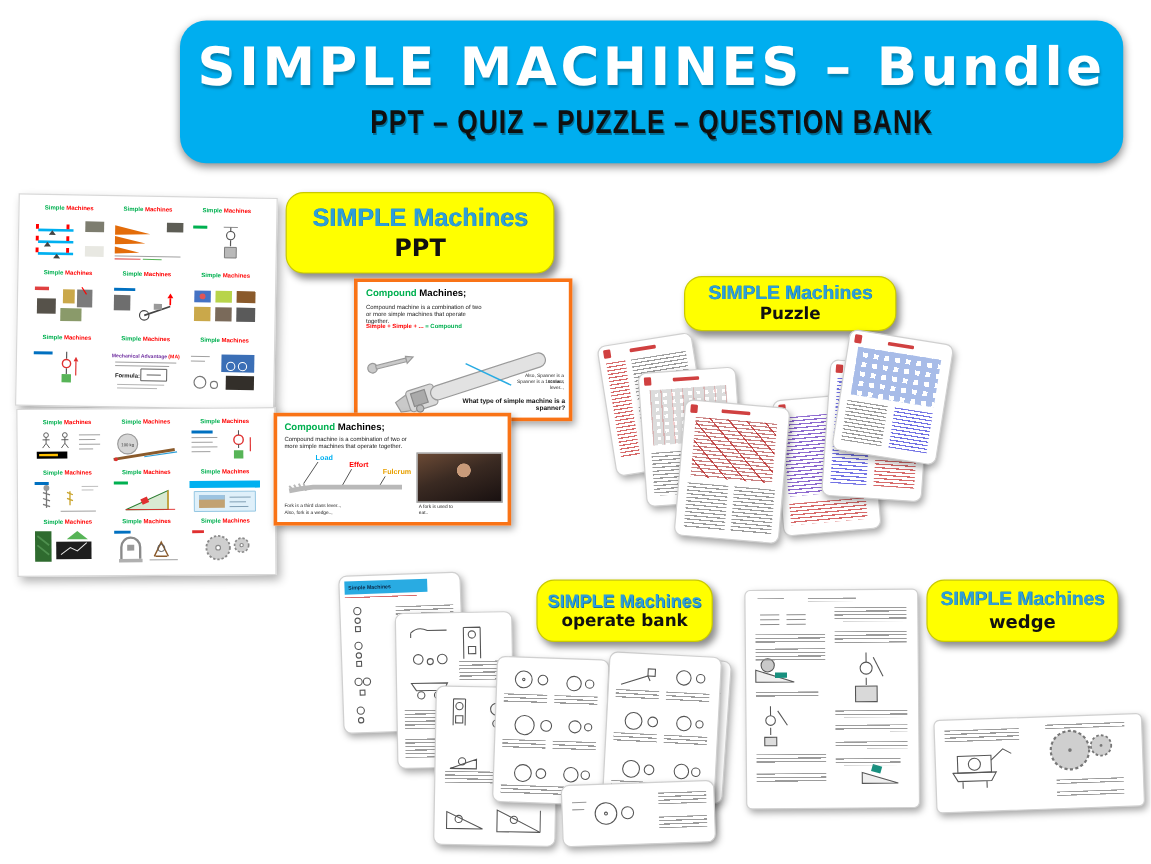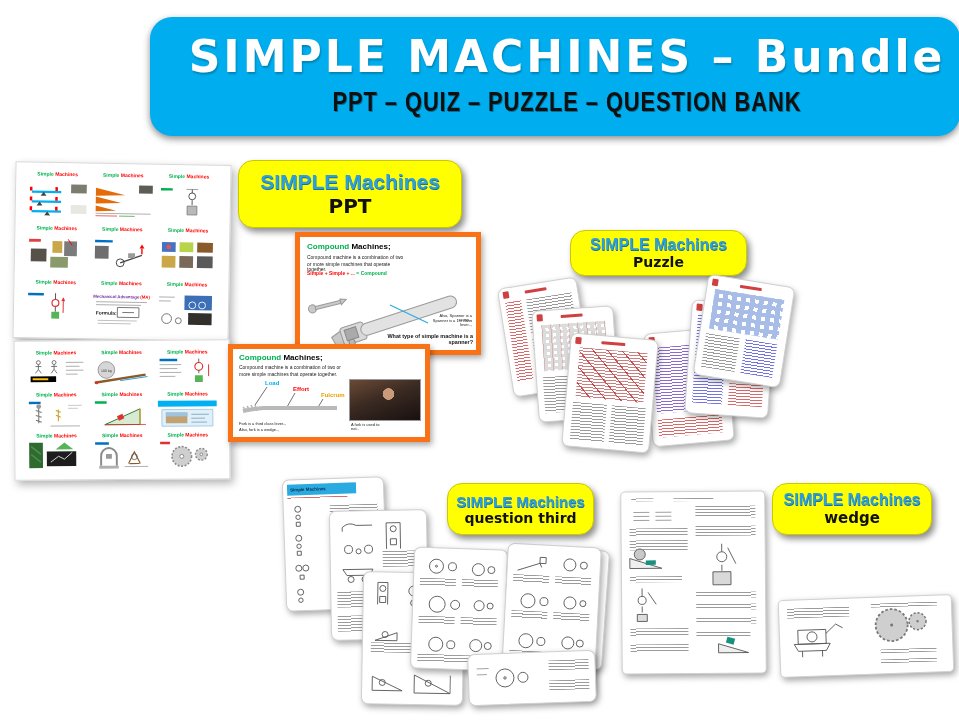--- a/index.html
+++ b/index.html
@@ -2,21 +2,21 @@
 <html><head>
 <meta charset="utf-8">
 <style>
   html,body{margin:0;padding:0;background:#fff;}
   .stage{position:relative;width:959px;height:720px;background:#fff;overflow:hidden;
          font-family:"Liberation Sans",sans-serif;}
   .abs{position:absolute;}
 
   
   .banner{left:150px;top:17px;width:786px;height:119px;background:#00AEEF;border-radius:22px;
-          box-shadow:0 3px 7px rgba(0,0,0,.45);text-align:center;padding-left:24px;}
+          box-shadow:0 3px 7px rgba(0,0,0,.45);text-align:center;}
   .banner-title{margin-top:14px;color:#fff;font-size:44px;font-weight:600;letter-spacing:3px;
                 font-family:"DejaVu Sans",sans-serif;text-shadow:1px 2px 2px rgba(0,0,0,.25);}
   .banner-sub{margin-top:4px;color:#101010;font-size:23px;font-weight:800;letter-spacing:1px;
               transform:scale(.95,1.2);transform-origin:center top;
               text-shadow:1px 1px 0 rgba(0,0,0,.35);}
 
   
   .badge{position:absolute;background:#FFFF00;border:1px solid #c9c900;border-radius:15px;
          box-shadow:3px 4px 6px rgba(0,0,0,.45);display:flex;flex-direction:column;
          align-items:center;justify-content:center;text-align:center;}
@@ -26,21 +26,21 @@
   
   .sheet{position:absolute;background:#fff;border:1px solid #d8d8d8;
          box-shadow:3px 4px 8px rgba(0,0,0,.3);}
   .grid9{display:grid;grid-template-columns:1fr 1fr 1fr;gap:3px;box-sizing:border-box;
          padding:8px 10px;width:100%;height:100%;}
   .mini{position:relative;overflow:hidden;}
   .mini-t{font-size:5px;line-height:7px;font-weight:700;text-align:center;white-space:nowrap;}
   .mini-t .g{color:#00B050;} .mini-t .r{color:#FF0000;}
   .mini svg{display:block;width:100%;height:calc(100% - 7px);}
 
-  .card{position:absolute;background:#fff;border:5px solid #f97316;
+  .card{position:absolute;background:#fff;border:3px solid #f97316;
         box-shadow:2px 3px 6px rgba(0,0,0,.35);overflow:hidden;}
   .pg{position:absolute;background:#fff;border:1px solid #d0d0d0;border-radius:7px;
       box-shadow:2px 3px 6px rgba(0,0,0,.35);overflow:hidden;}
 
   
   .tl{position:absolute;opacity:.85;}
   .tl-k{background:repeating-linear-gradient(#8a8a8a 0 1px,transparent 1px 3px);}
   .tl-b{background:repeating-linear-gradient(#5a5ae0 0 1px,transparent 1px 3px);}
   .tl-p{background:repeating-linear-gradient(#7a50c8 0 1px,transparent 1px 3px);}
   .tl-r{background:repeating-linear-gradient(#d05050 0 1px,transparent 1px 3px);}
@@ -400,21 +400,21 @@
   <div class="pg" style="left:700px;top:280px;width:86px;height:100px;transform:rotate(9deg);z-index:3;">
     <div class="plogo" style="left:4px;top:3px;"></div>
     <div class="ptitle" style="left:32px;top:5px;width:22px;"></div>
     <div class="cwb" style="left:8px;top:13px;width:70px;height:40px;"></div>
     <div class="tl tl-k" style="left:6px;top:58px;width:34px;height:34px;"></div>
     <div class="tl tl-b" style="left:46px;top:58px;width:32px;height:34px;"></div>
   </div>
 
   <div class="badge" style="left:447px;top:483px;width:145px;height:50px;z-index:6;">
     <div class="b1" style="font-size:15px;">SIMPLE Machines</div>
-    <div class="b2" style="font-size:14px;">question third</div>
+    <div class="b2" style="font-size:14px;">operate bank</div>
   </div>
 
   <div class="pg" style="left:284px;top:478px;width:100px;height:130px;transform:rotate(-2deg);z-index:1;">
     <div class="qhead" style="left:4px;top:4px;width:66px;height:11px;">
       <span>Simple Machines</span>
     </div>
     <div class="tl tl-r" style="left:4px;top:17px;width:60px;height:2px;"></div>
     <svg class="abs" style="left:4px;top:22px;width:36px;height:104px;" viewBox="0 0 36 104">
       <g stroke="#555" fill="none" stroke-width=".9">
         <circle cx="10" cy="7" r="3"></circle>

